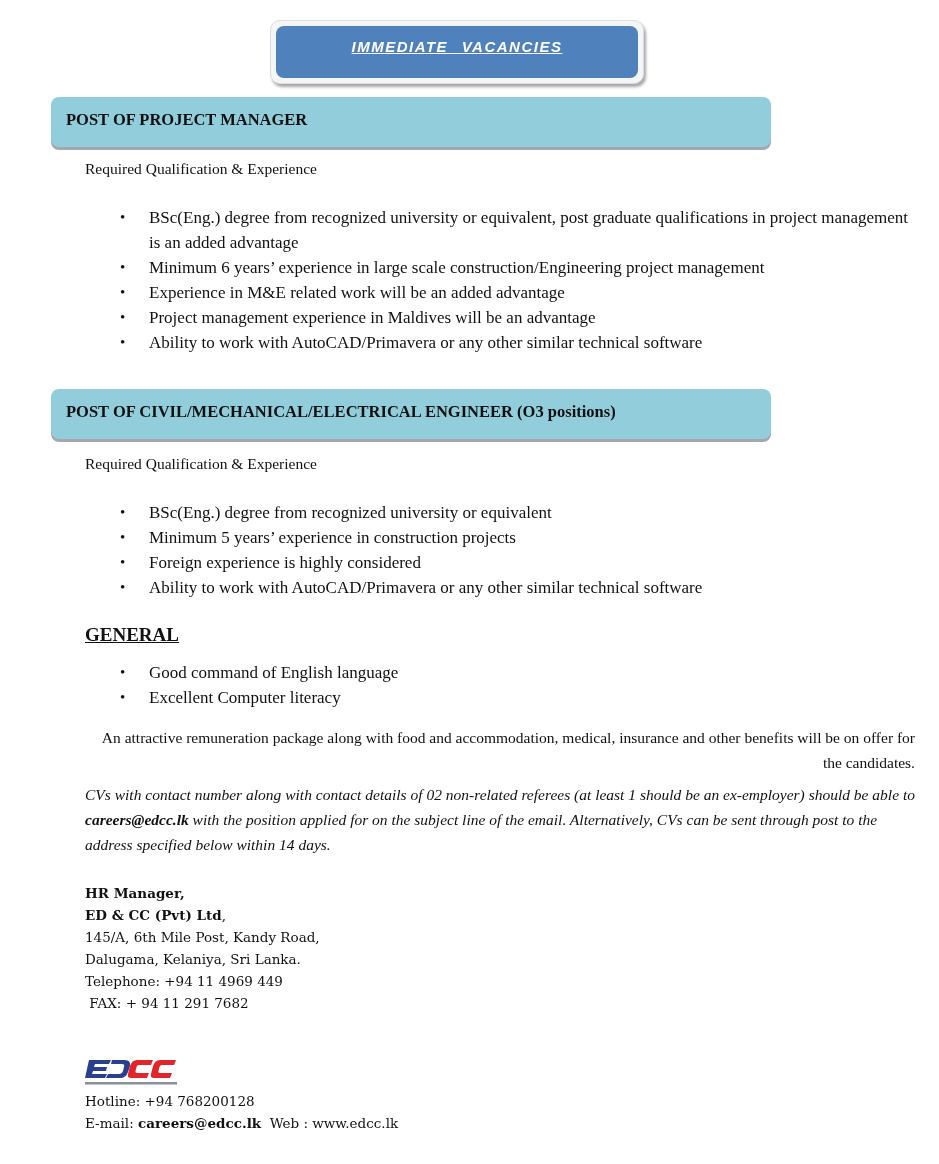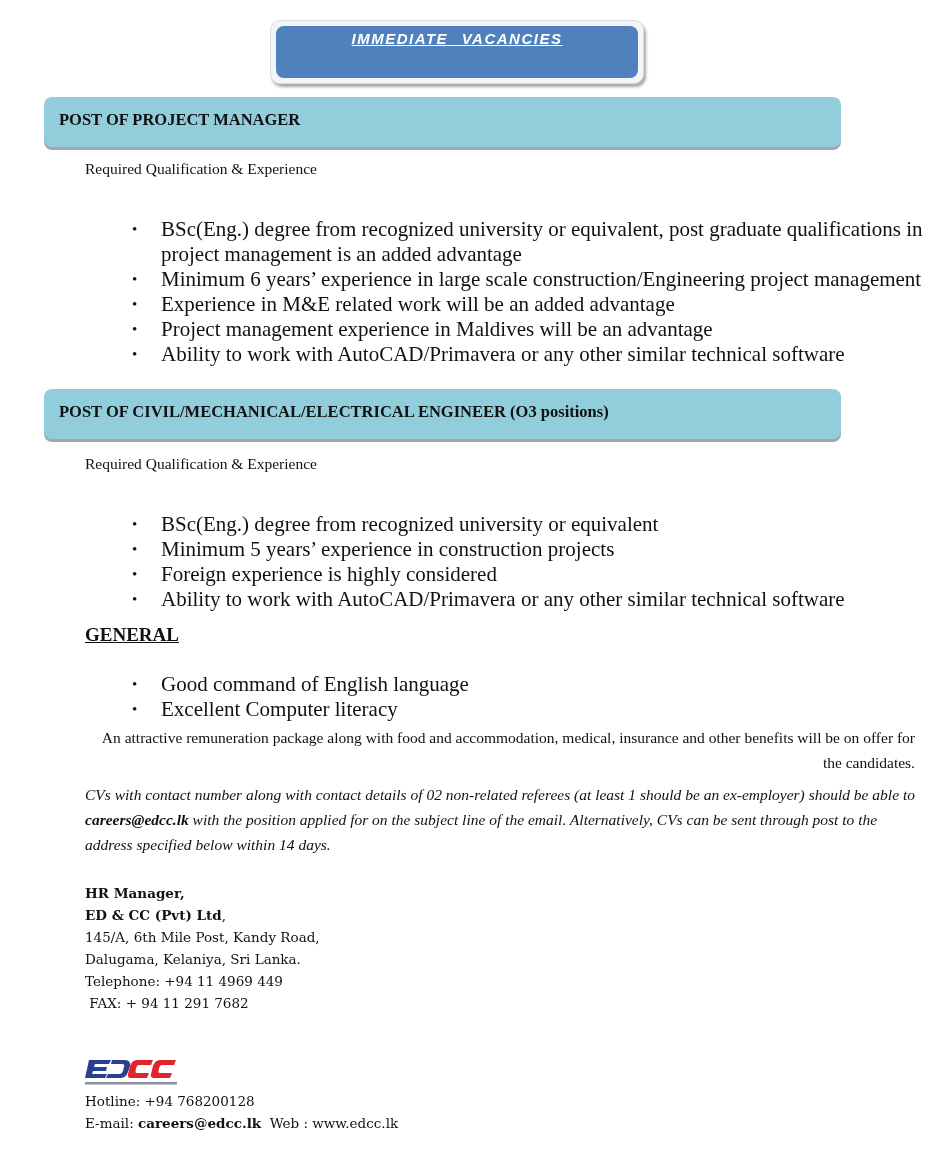--- a/index.html
+++ b/index.html
@@ -12,42 +12,42 @@
     position: absolute; left: 270px; top: 20px; width: 372px; height: 62px;
     background: #f4f5f7; border-radius: 10px;
     box-shadow: 2px 3px 3px rgba(0,0,0,0.35);
     border: 1px solid #d9dde3;
   }
   .banner-inner {
     position: absolute; left: 5px; top: 5px; right: 5px; bottom: 5px;
     background: #4f81bd; border-radius: 8px;
   }
   .banner-title {
-    position: absolute; left: 0; right: 0; top: 4px; text-align: center;
+    position: absolute; left: 0; right: 0; top: 12px; text-align: center;
     color: #ffffff; font-family: "Liberation Sans", sans-serif;
     font-size: 15px; font-style: italic; font-weight: bold;
     text-decoration: underline; letter-spacing: 1.5px; word-spacing: 8px;
   }
   .section-bar {
-    position: absolute; left: 44px; width: 797px; height: 50px;
+    position: absolute; left: 51px; width: 720px; height: 50px;
     background: #92cddc; border-radius: 8px;
     box-shadow: 0 3px 0 #a6a6ad;
   }
   .section-title {
     position: absolute; left: 15px; top: 13px;
     font-family: "Liberation Serif", serif; font-weight: bold; font-size: 16.5px;
     color: #111; white-space: nowrap;
   }
   .subhead {
     position: absolute; left: 85px; font-family: "Liberation Serif", serif;
     font-size: 15.5px; white-space: nowrap;
   }
   ul.bullets {
-    position: absolute; left: 85px; margin: 16px; padding: 0; list-style: none;
-    font-family: "Liberation Serif", serif; font-size: 21px; line-height: 25px;
+    position: absolute; left: 85px; margin: 4px; padding: 0; list-style: none;
+    font-family: "Liberation Serif", serif; font-size: 17px; line-height: 25px;
   }
   ul.bullets li { position: relative; padding-left: 60px; width: 770px; }
   ul.bullets li::before {
     content: "\2022"; position: absolute; left: 31px; top: 0; font-size: 15px;
   }
   .general-head {
     position: absolute; left: 85px; top: 624px; font-family: "Liberation Serif", serif;
     font-weight: bold; font-size: 19px; text-decoration: underline;
   }
   .para {

